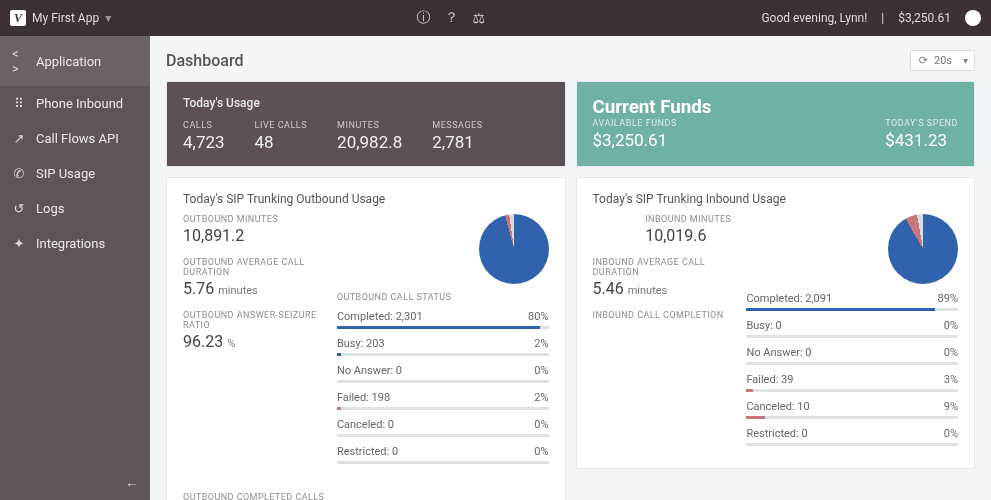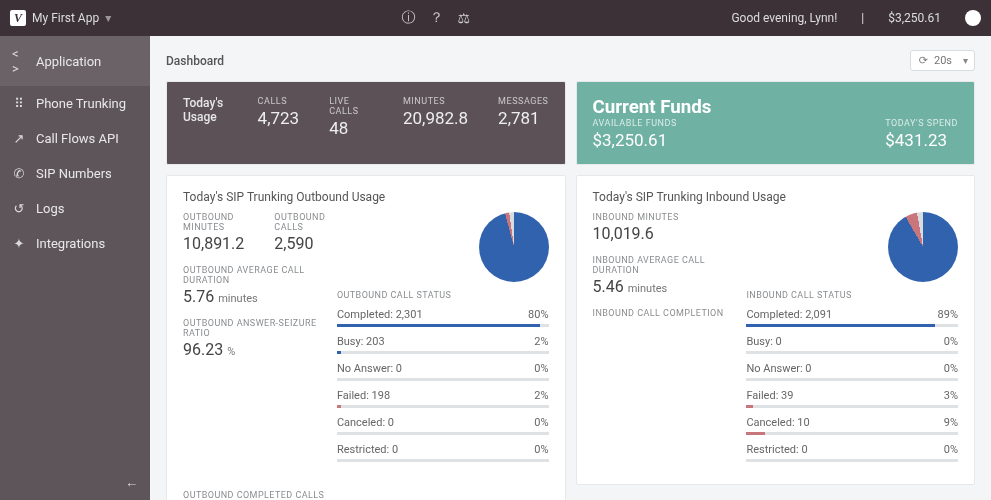--- a/index.html
+++ b/index.html
@@ -4,40 +4,40 @@
 <style>
   *{box-sizing:border-box;margin:0;padding:0;font-family:-apple-system,BlinkMacSystemFont,"Segoe UI",Roboto,Arial,sans-serif;}
   body{width:991px;height:500px;overflow:hidden;background:#f4f5f6;color:#444;}
   
   .topbar{height:36px;background:#3c3137;color:#ddd;display:flex;align-items:center;font-size:12px;}
   .top-left{width:150px;display:flex;align-items:center;gap:6px;padding:0 10px;}
   .logo{width:16px;height:16px;background:#fff;color:#3c3137;border-radius:2px;display:flex;align-items:center;justify-content:center;font-style:italic;font-weight:bold;font-family:serif;font-size:12px;}
   .top-left .chev{opacity:.6;}
   .top-center{flex:1;display:flex;align-items:center;justify-content:center;gap:14px;}
   .top-center span{font-size:14px;opacity:.9;cursor:pointer;}
-  .top-right{display:flex;align-items:center;gap:24px;padding:0 10px;}
+  .top-right{display:flex;align-items:center;gap:14px;padding:0 10px;}
   .avatar{width:16px;height:16px;border-radius:50%;background:#fff;display:inline-block;}
   
   .app{display:flex;height:calc(500px - 36px);}
   .sidebar{width:150px;background:#5e555b;color:#e9e7e8;display:flex;flex-direction:column;font-size:13px;}
   .sidebar .item{display:flex;align-items:center;gap:10px;padding:10px 12px;cursor:pointer;}
   .sidebar .item.active{background:#6b6268;}
   .sidebar .icn{width:14px;display:inline-flex;justify-content:center;opacity:.9;font-size:13px;}
   .sidebar .spacer{flex:1;}
   .sidebar .back{display:flex;justify-content:flex-end;padding:10px 12px;opacity:.9;}
   .main{flex:1;overflow:auto;padding:14px 16px 20px 16px;}
   .page-head{display:flex;align-items:center;justify-content:space-between;margin-bottom:10px;}
-  .page-head h1{font-size:12px;font-weight:500;color:#555;}
+  .page-head h1{font-size:16px;font-weight:500;color:#555;}
   .refresh{border:1px solid #d9dcdf;background:#fff;border-radius:3px;padding:3px 22px 3px 8px;font-size:11px;color:#777;display:flex;align-items:center;gap:6px;position:relative;}
   .refresh::after{content:"▾";position:absolute;right:6px;color:#888;font-size:10px;}
   .row{display:flex;gap:10px;}
   .card{background:#fff;border:1px solid #e6e8ea;border-radius:2px;padding:14px 16px;}
   .dark{background:#5b5157;color:#eee;}
   .teal{background:#6fb1a3;color:#fff;}
-  .usage{flex:1;display:flex;flex-direction:row;}
+  .usage{flex:1;display:flex;flex-direction:column;}
   .usage h3{font-size:12px;font-weight:500;margin-bottom:10px;opacity:.95;}
   .stat-row{display:flex;gap:30px;}
   .stat .lbl{font-size:9px;letter-spacing:.06em;opacity:.75;text-transform:uppercase;margin-bottom:2px;}
   .stat .val{font-size:17px;font-weight:400;}
   .funds{flex:1;display:flex;flex-direction:column;}
   .funds .frow{display:flex;justify-content:space-between;gap:8px;}
   .section-title{font-size:12px;color:#555;margin-bottom:8px;}
   .panel{flex:1;}
   .panel-body{display:flex;gap:15px;}
   .metrics{width:38%;}
@@ -79,29 +79,29 @@
 
 <div class="app">
   <div class="sidebar">
     <div id="side-items">
         <div class="item active">
           <span class="icn">&lt; &gt;</span>
           <span>Application</span>
         </div>
         <div class="item">
           <span class="icn">⠿</span>
-          <span>Phone Trunking</span>
+          <span>Phone Inbound</span>
         </div>
         <div class="item">
           <span class="icn">↗</span>
           <span>Call Flows API</span>
         </div>
         <div class="item">
           <span class="icn">✆</span>
-          <span>SIP Numbers</span>
+          <span>SIP Usage</span>
         </div>
         <div class="item">
           <span class="icn">↺</span>
           <span>Logs</span>
         </div>
         <div class="item">
           <span class="icn">✦</span>
           <span>Integrations</span>
         </div>
       </div>
@@ -161,24 +161,20 @@
 
       <div class="card panel">
         <div class="section-title">Today's SIP Trunking Outbound Usage</div>
         <div class="panel-body">
           <div class="metrics" id="out-metrics">
               <div style="display: flex; gap: 30px;">
                 <div class="m">
                   <div class="lbl">OUTBOUND MINUTES</div>
                   <div class="val">10,891.2</div>
                 </div>
-                <div class="m">
-                  <div class="lbl">OUTBOUND CALLS</div>
-                  <div class="val">2,590</div>
-                </div>
               </div>
               <div class="m">
                 <div class="lbl">OUTBOUND AVERAGE CALL DURATION</div>
                 <div class="val">5.76<span class="unit">minutes</span></div>
               </div>
               <div class="m">
                 <div class="lbl">OUTBOUND ANSWER-SEIZURE RATIO</div>
                 <div class="val">96.23<span class="unit">%</span></div>
               </div>
             </div>
@@ -246,37 +242,36 @@
         <div class="completed-header">
           <div class="status-head">OUTBOUND COMPLETED CALLS</div>
 
         </div>
       </div>
 
       <div class="card panel" style="align-self:flex-start;">
         <div class="section-title">Today's SIP Trunking Inbound Usage</div>
         <div class="panel-body">
           <div class="metrics" id="in-metrics">
-              <div style="display: flex; gap: 30px;">
+              <div style="display: flex; gap: 30px; justify-content: flex-end;">
                 <div class="m">
                   <div class="lbl">INBOUND MINUTES</div>
                   <div class="val">10,019.6</div>
                 </div>
               </div>
               <div class="m">
                 <div class="lbl">INBOUND AVERAGE CALL DURATION</div>
                 <div class="val">5.46<span class="unit">minutes</span></div>
               </div>
               <div class="m">
                 <div class="lbl">INBOUND CALL COMPLETION</div>
               </div>
             </div>
           <div class="status-col">
             <div class="pie pie-blue2"></div>
-            <div class="status-head">INBOUND CALL STATUS</div>
             <div id="in-status">
                 <div class="bar">
                   <div class="line">
                     <span>Completed: 2,091</span>
                     <span>89%</span>
                   </div>
                   <div class="track">
                     <div class="fill" style="width:89%;background:#3062ae;"></div>
                   </div>
                 </div>

